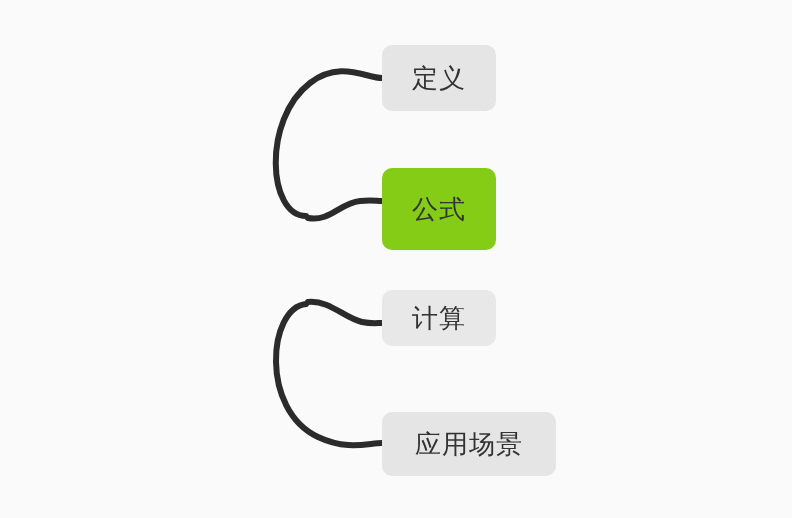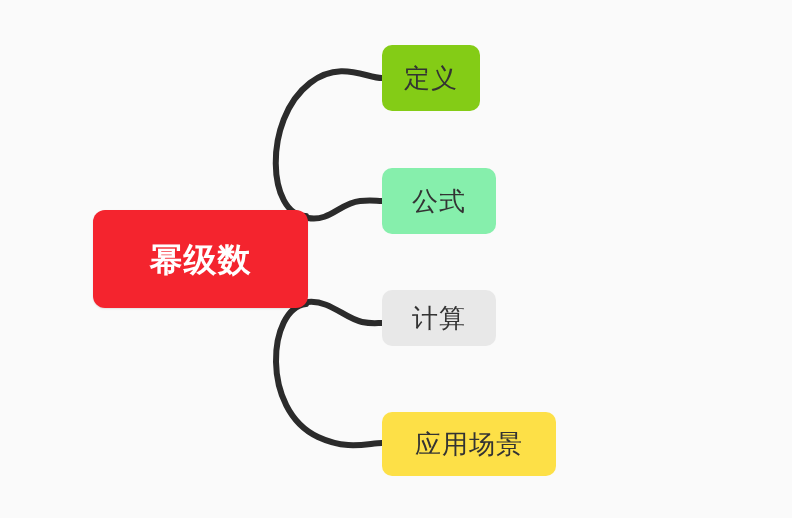--- a/index.html
+++ b/index.html
@@ -65,33 +65,30 @@
 
 <div id="mindmap-canvas" style="background: rgb(250, 250, 250);">
 
   <svg id="connector-layer" viewBox="0 0 792 518" xmlns="http://www.w3.org/2000/svg">
     <path class="connector" fill="none" stroke-linecap="round" stroke-linejoin="round" d="M 306 216 C 268 216 262 120 310 83 C 340 60 366 78 382 78" stroke="#2b2b2b" stroke-width="6"></path>
     <path class="connector" fill="none" stroke-linecap="round" stroke-linejoin="round" d="M 308 218 C 330 222 340 203 360 201 C 372 200 376 201 382 201" stroke="#2b2b2b" stroke-width="6"></path>
     <path class="connector" fill="none" stroke-linecap="round" stroke-linejoin="round" d="M 308 302 C 330 300 344 318 362 322 C 372 324 377 323 382 323" stroke="#2b2b2b" stroke-width="6"></path>
     <path class="connector" fill="none" stroke-linecap="round" stroke-linejoin="round" d="M 306 304 C 268 308 260 410 318 437 C 348 451 368 443 382 443" stroke="#2b2b2b" stroke-width="6"></path>
   </svg>
 
-  <div class="node node-root" id="root-node" style="left: 93px; top: 210px; width: 215px; height: 98px; background: rgb(244, 36, 46);">
-    <span class="node-label" style="color: rgb(255, 255, 255);">幂级数</span>
-  </div>
 
-  <div class="node node-branch" style="left: 382px; top: 45px; width: 98px; height: 66px; background: #84cc16;">
+  <div class="node node-branch" style="left: 382px; top: 45px; width: 114px; height: 66px; background: #e5e5e5;">
     <span class="node-label" style="color: rgb(51, 51, 51);">定义</span>
   </div>
 
-  <div class="node node-branch" style="left: 382px; top: 168px; width: 114px; height: 66px; background: #86efac;">
+  <div class="node node-branch" style="left: 382px; top: 168px; width: 114px; height: 82px; background: #84cc16;">
     <span class="node-label" style="color: rgb(51, 51, 51);">公式</span>
   </div>
 
   <div class="node node-branch" style="left: 382px; top: 290px; width: 114px; height: 56px; background: rgb(232, 232, 232);">
     <span class="node-label" style="color: rgb(51, 51, 51);">计算</span>
   </div>
 
-  <div class="node node-branch" style="left: 382px; top: 412px; width: 174px; height: 64px; background: #fde047;">
+  <div class="node node-branch" style="left: 382px; top: 412px; width: 174px; height: 64px; background: #e5e5e5;">
     <span class="node-label" style="color: rgb(51, 51, 51);">应用场景</span>
   </div>
 
 </div>
 
 </body></html>

